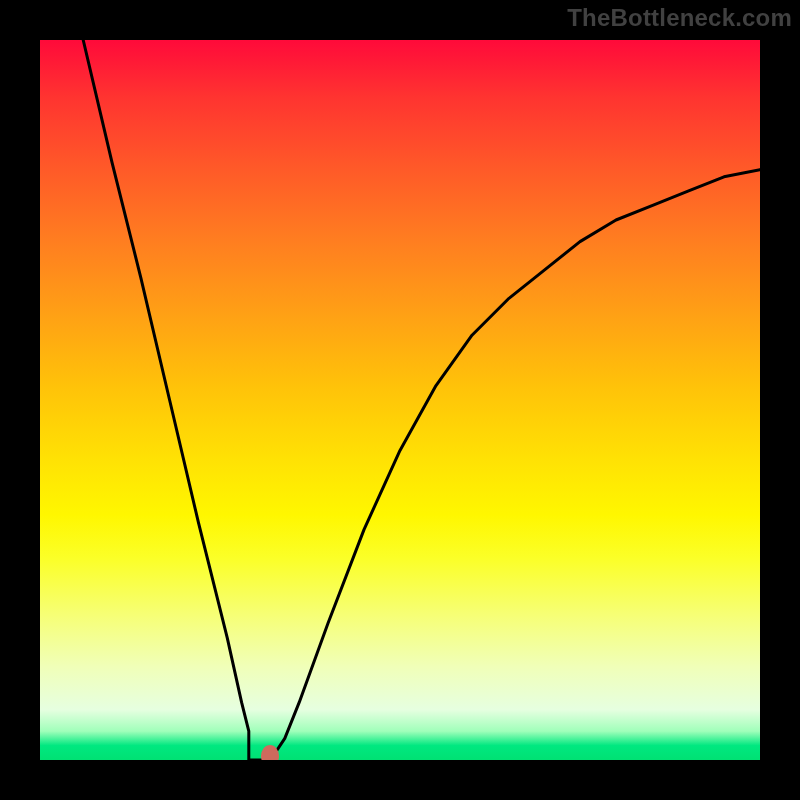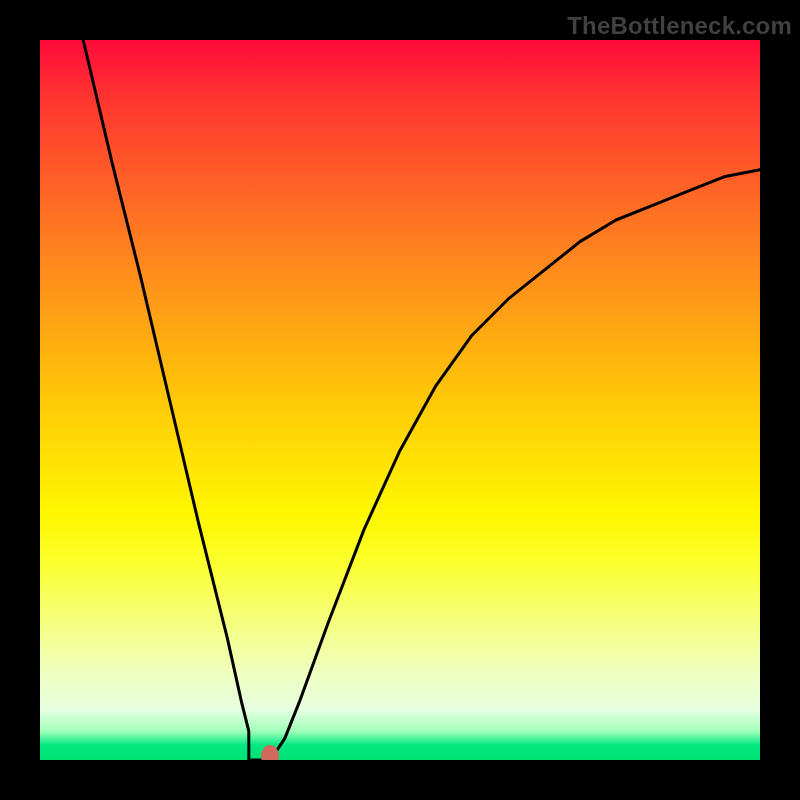--- a/index.html
+++ b/index.html
@@ -11,21 +11,21 @@
     font-family: Arial, Helvetica, sans-serif;
   }
   .frame {
     position: relative;
     width: 800px;
     height: 800px;
     background: #000;
   }
   .attribution {
     position: absolute;
-    top: 12px;
+    top: 4px;
     right: 8px;
     color: #414141;
     font-size: 24px;
     font-weight: 600;
     letter-spacing: 0.2px;
   }
   .plot-area {
     position: absolute;
     left: 40px;
     top: 40px;

